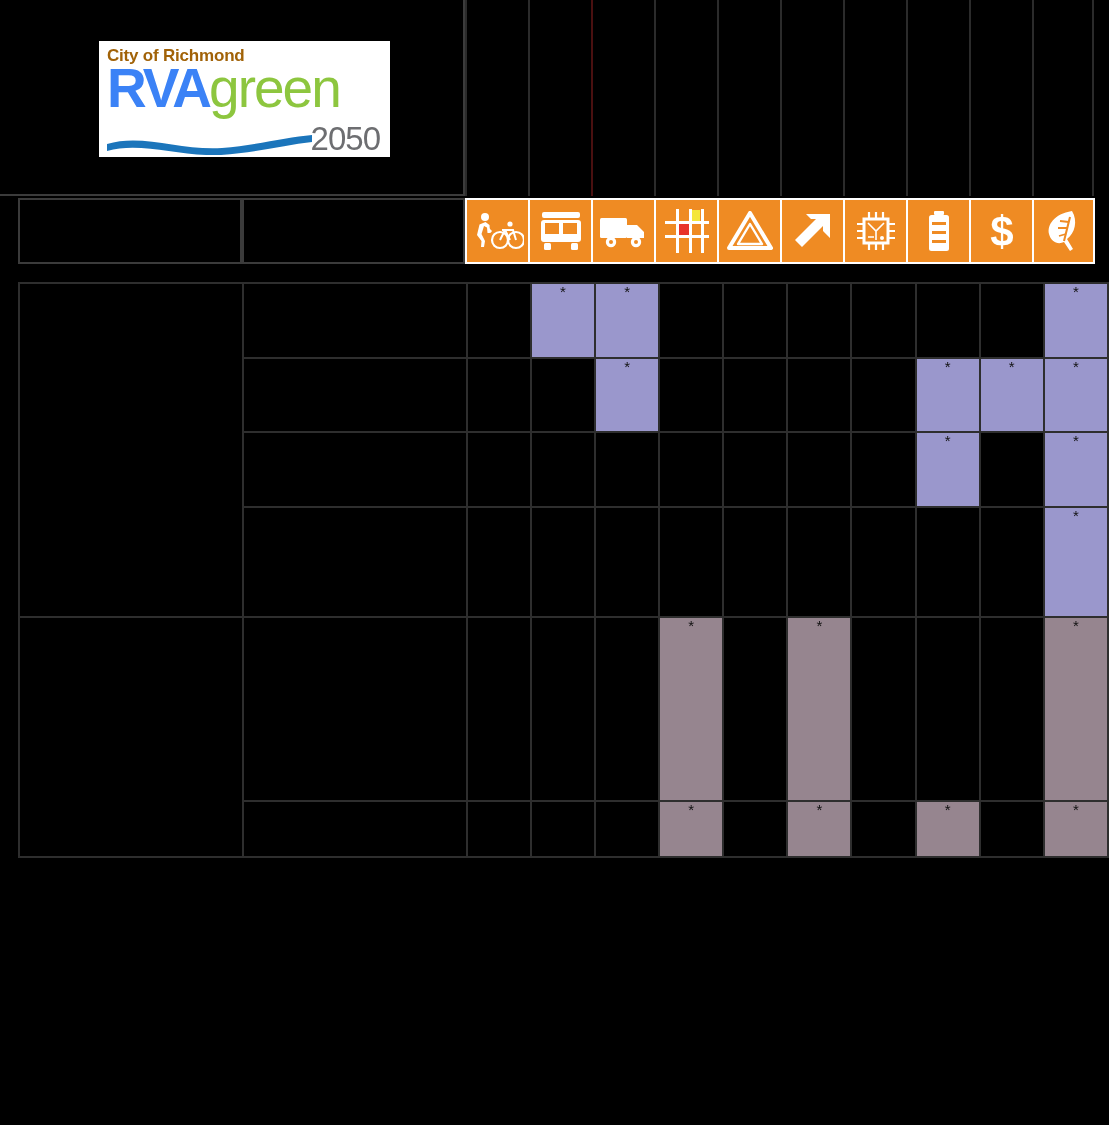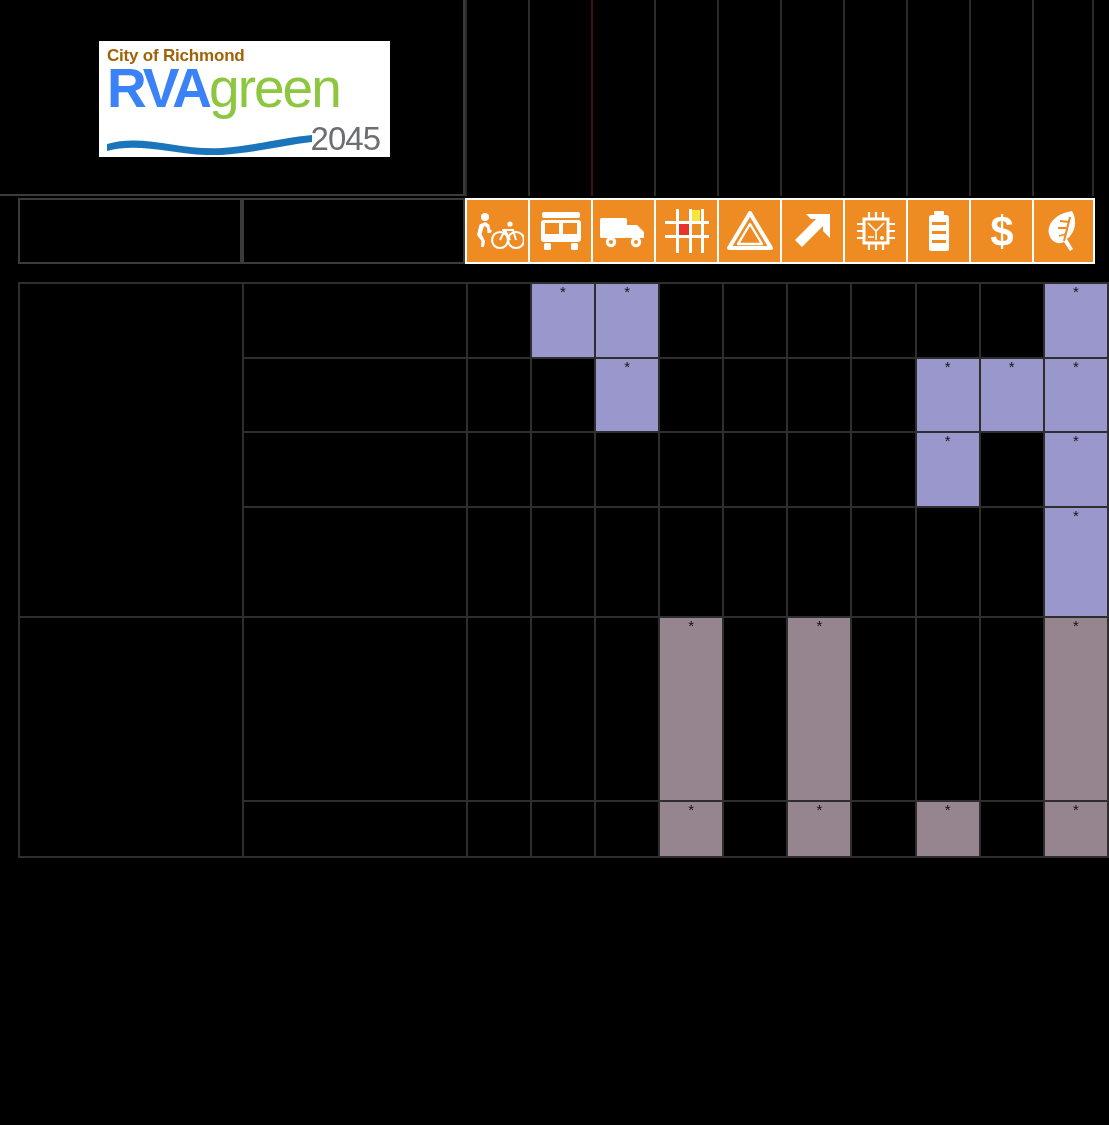--- a/index.html
+++ b/index.html
@@ -203,21 +203,21 @@
 
   <div class="logo-band">
     <div class="logo-card">
       <div class="logo-city">City of Richmond</div>
       <div class="logo-main"><span class="logo-rva">RVA</span><span class="logo-green">green</span></div>
       <div class="logo-swoosh">
         <svg width="205" height="20" viewBox="0 0 205 20">
           <path d="M0 9 C35 -2 75 16 115 13 C150 10 180 2 205 0 L205 7 C178 10 148 18 114 20 C74 22 34 6 0 16 Z" fill="#1b75bb"></path>
         </svg>
       </div>
-      <div class="logo-year">2045</div>
+      <div class="logo-year">2050</div>
     </div>
   </div>
 
   <div class="top-right-strip">
     <div class="top-rule" style="left:0px"></div>
     <div class="top-rule" style="left:63px"></div>
     <div class="top-rule red" style="left:126px"></div>
     <div class="top-rule" style="left:189px"></div>
     <div class="top-rule" style="left:252px"></div>
     <div class="top-rule" style="left:315px"></div>

